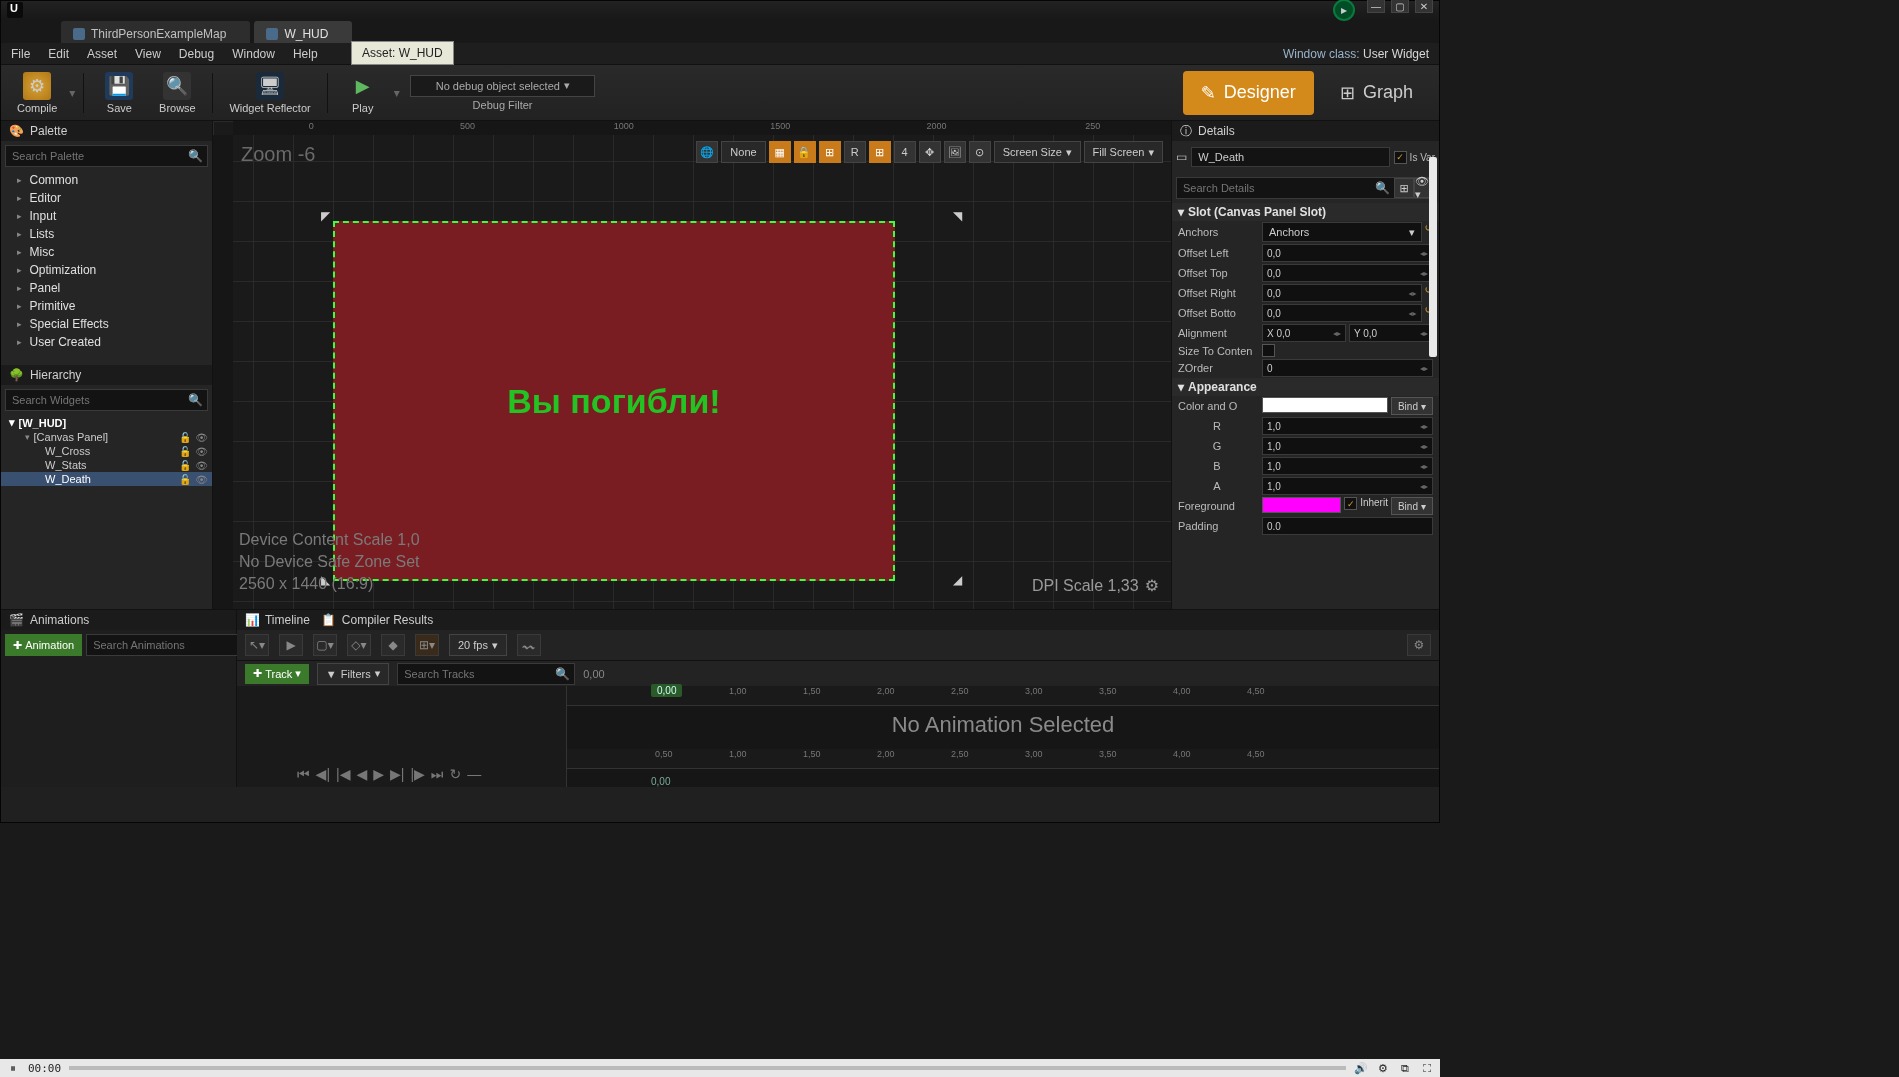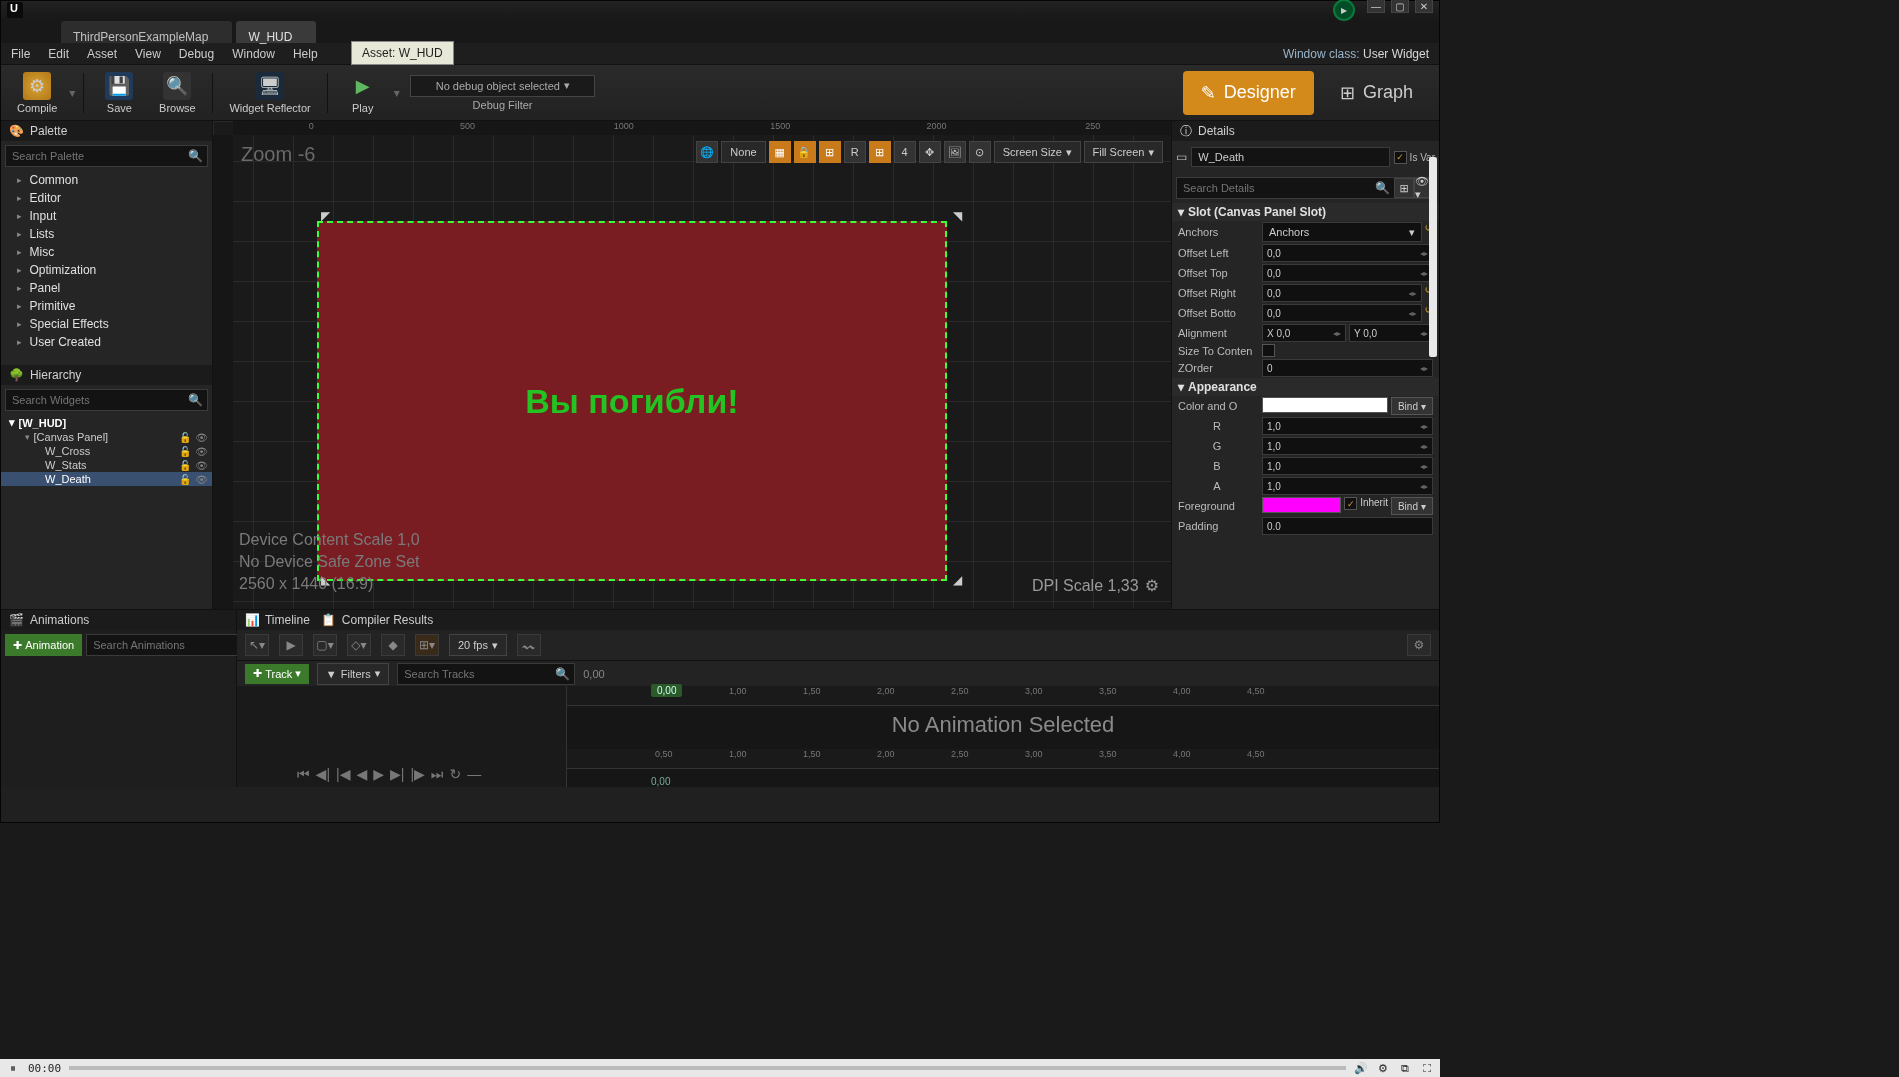--- a/index.html
+++ b/index.html
@@ -5,21 +5,21 @@
 * { margin: 0; padding: 0; box-sizing: border-box; font-family: "Segoe UI", Tahoma, sans-serif; user-select: none; }
 body { background: #1a1a1a; color: #ccc; font-size: 12px; overflow: hidden; width: 1899px; height: 1077px; }
 .app { width: 1440px; height: 823px; position: absolute; left: 0; top: 0; background: #202020; border: 1px solid #050505; }
 .titlebar { height: 18px; background: linear-gradient(#222,#181818); display: flex; align-items: center; justify-content: space-between; padding: 0 6px; }
 .ue-logo { width: 16px; height: 16px; background: #0a0a0a; border-radius: 2px; position: relative; }
 .ue-logo::after { content:"U"; color:#fff; font-weight:bold; font-size:11px; position:absolute; left:3px; top:0; }
 .win-controls { display: flex; gap: 6px; }
 .win-btn { width: 18px; height: 14px; background: #333; color:#ccc; display:flex; align-items:center; justify-content:center; font-size:10px; border:1px solid #444; }
 .circular-badge { width:22px; height:22px; border-radius:50%; background:#004d26; border:2px solid #0a7a3c; display:flex; align-items:center; justify-content:center; margin-right:6px;}
 .tabs-row { height: 24px; display:flex; align-items:flex-end; background:#181818; padding-left:60px; }
-.doc-tab { height:22px; padding:3px 24px 0 12px; background:#2d2d2d; color:#c0c0c0; font-size:12px; margin-right:4px; border-radius:3px 3px 0 0; position:relative; display:flex; align-items:center; gap:6px;flex-direction:column; }
+.doc-tab { height:22px; padding:3px 24px 0 12px; background:#2d2d2d; color:#c0c0c0; font-size:12px; margin-right:4px; border-radius:3px 3px 0 0; position:relative; display:flex; align-items:center; gap:6px; }
 .doc-tab.active { background:#3a3a3a; color:#e0e0e0; }
 .doc-tab .tab-icon { width:12px; height:12px; background:#4a6a8a; border-radius:2px; }
 .tooltip-box { position:absolute; left:350px; top:40px; background:#e8e8d8; color:#222; padding:4px 10px; font-size:12px; border:1px solid #888; z-index:50; }
 .menubar { height: 22px; background:#1e1e1e; display:flex; align-items:center; padding:0 10px; gap:18px; font-size:12px; color:#ccc; border-bottom:1px solid #111; }
 .menubar .parent-class { margin-left:auto; color:#9ab4c9; }
 .toolbar { height: 56px; background: linear-gradient(#2a2a2a,#222); display:flex; align-items:center; padding:0 8px; gap:4px; border-bottom:1px solid #111; }
 .tool-btn { display:flex; flex-direction:column; align-items:center; gap:2px; padding:2px 8px; min-width:54px; }
 .tool-btn .tool-icon { width:28px; height:28px; border-radius:3px; display:flex; align-items:center; justify-content:center; font-size:18px; }
 .tool-btn .tool-label { font-size:11px; color:#ccc; }
 .compile-icon { background: radial-gradient(#d9a235,#b07816); }
@@ -47,21 +47,21 @@
 .hier-item .eye-lock { display:flex; gap:3px; color:#888; font-size:10px;}
 .hier-item.root { font-weight:bold; color:#fff; }
 .hier-item.sel { background:#3a5070; color:#fff; }
 .indent1 { padding-left:24px; }
 .indent2 { padding-left:40px; }
 .viewport { flex:1; position:relative; background:#1a1a1a; background-image:linear-gradient(#2a2a2a 1px,transparent 1px),linear-gradient(90deg,#2a2a2a 1px,transparent 1px); background-size:40px 40px; overflow:hidden;}
 .ruler-h { position:absolute; top:0; left:20px; right:0; height:14px; background:#161616; display:flex; font-size:9px; color:#777; }
 .ruler-h span { width:160px; text-align:center; }
 .ruler-v { position:absolute; left:0; top:14px; width:20px; bottom:0; background:#161616; }
 .zoom-label { position:absolute; left:28px; top:22px; font-size:20px; color:#6a6a6a; }
-.canvas-rect { position:absolute; left:104px; top:100px; width:630px; height:360px; background:#7a1d22; border:2px dashed #3cff3c; display:flex; align-items:center; justify-content:center; }
+.canvas-rect { position:absolute; left:120px; top:100px; width:562px; height:360px; background:#7a1d22; border:2px dashed #3cff3c; display:flex; align-items:center; justify-content:center; }
 .death-text { color:#22c322; font-size:34px; font-weight:bold; }
 .anchor-widget { position:absolute; width:26px; height:26px; }
 .anchor-widget::before,.anchor-widget::after{content:"";position:absolute;background:#eee;}
 .anchor-widget.tl{left:108px;top:88px;} .anchor-widget.tr{left:740px;top:88px;}
 .anchor-widget.bl{left:108px;top:452px;} .anchor-widget.br{left:740px;top:452px;}
 .footer-info { position:absolute; left:26px; bottom:14px; color:#7a7a7a; font-size:16px; line-height:22px;}
 .dpi-info { position:absolute; right:12px; bottom:14px; color:#9a9a9a; font-size:16px; display:flex; align-items:center; gap:6px;}
 .vp-toolbar { position:absolute; top:20px; right:8px; display:flex; gap:3px; align-items:center;}
 .vp-tb-btn { width:22px; height:22px; background:#333; border:1px solid #444; display:flex; align-items:center; justify-content:center; font-size:11px; color:#ccc;}
 .vp-tb-btn.orange { background:#c97a1a; color:#fff; border-color:#c97a1a;}

